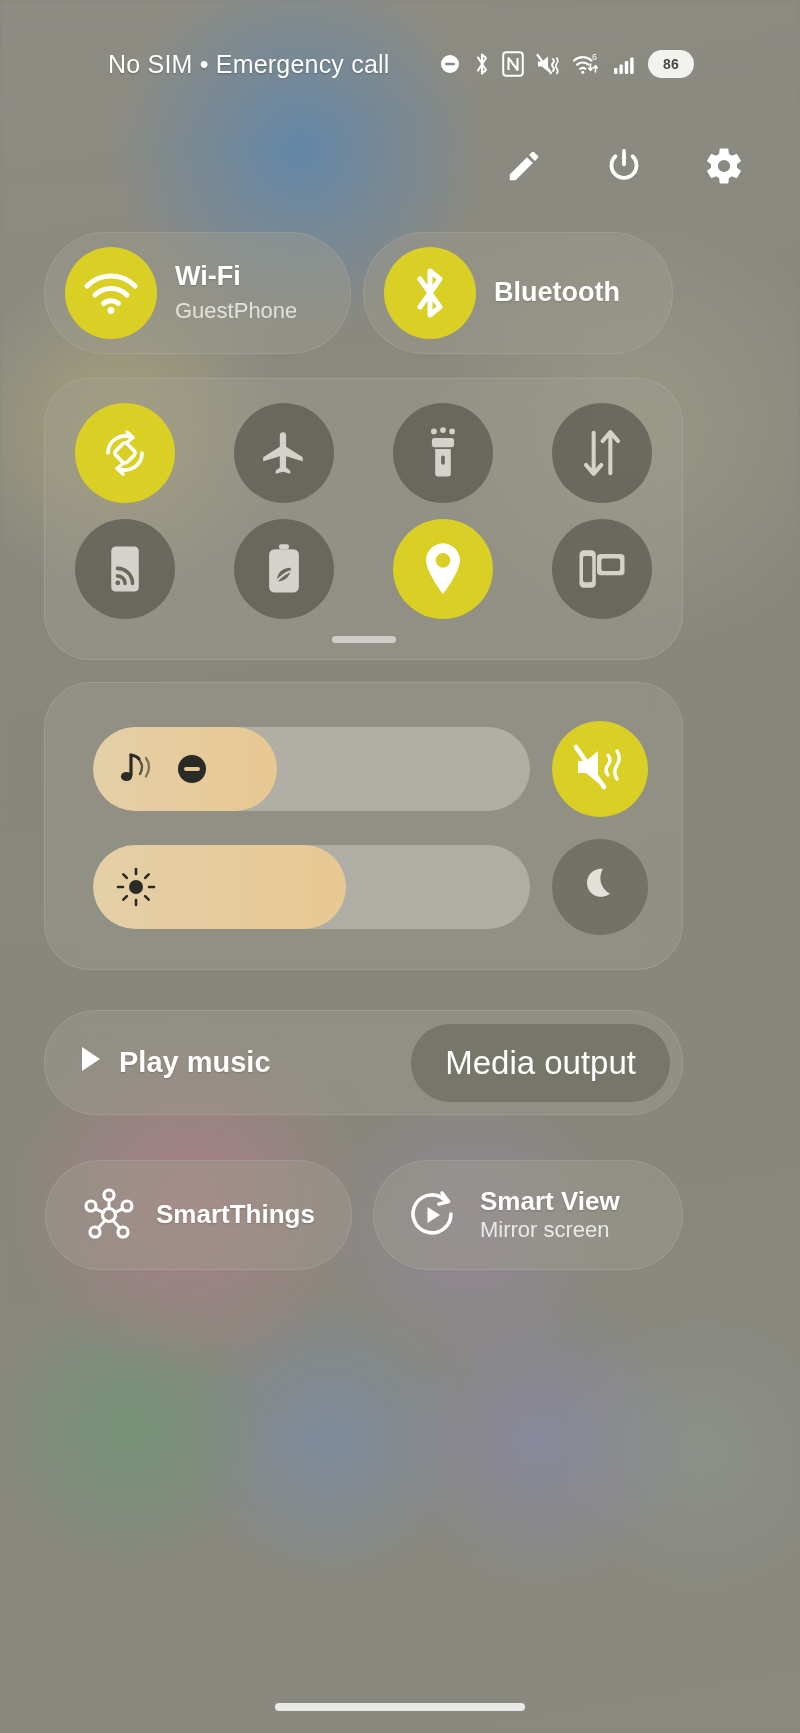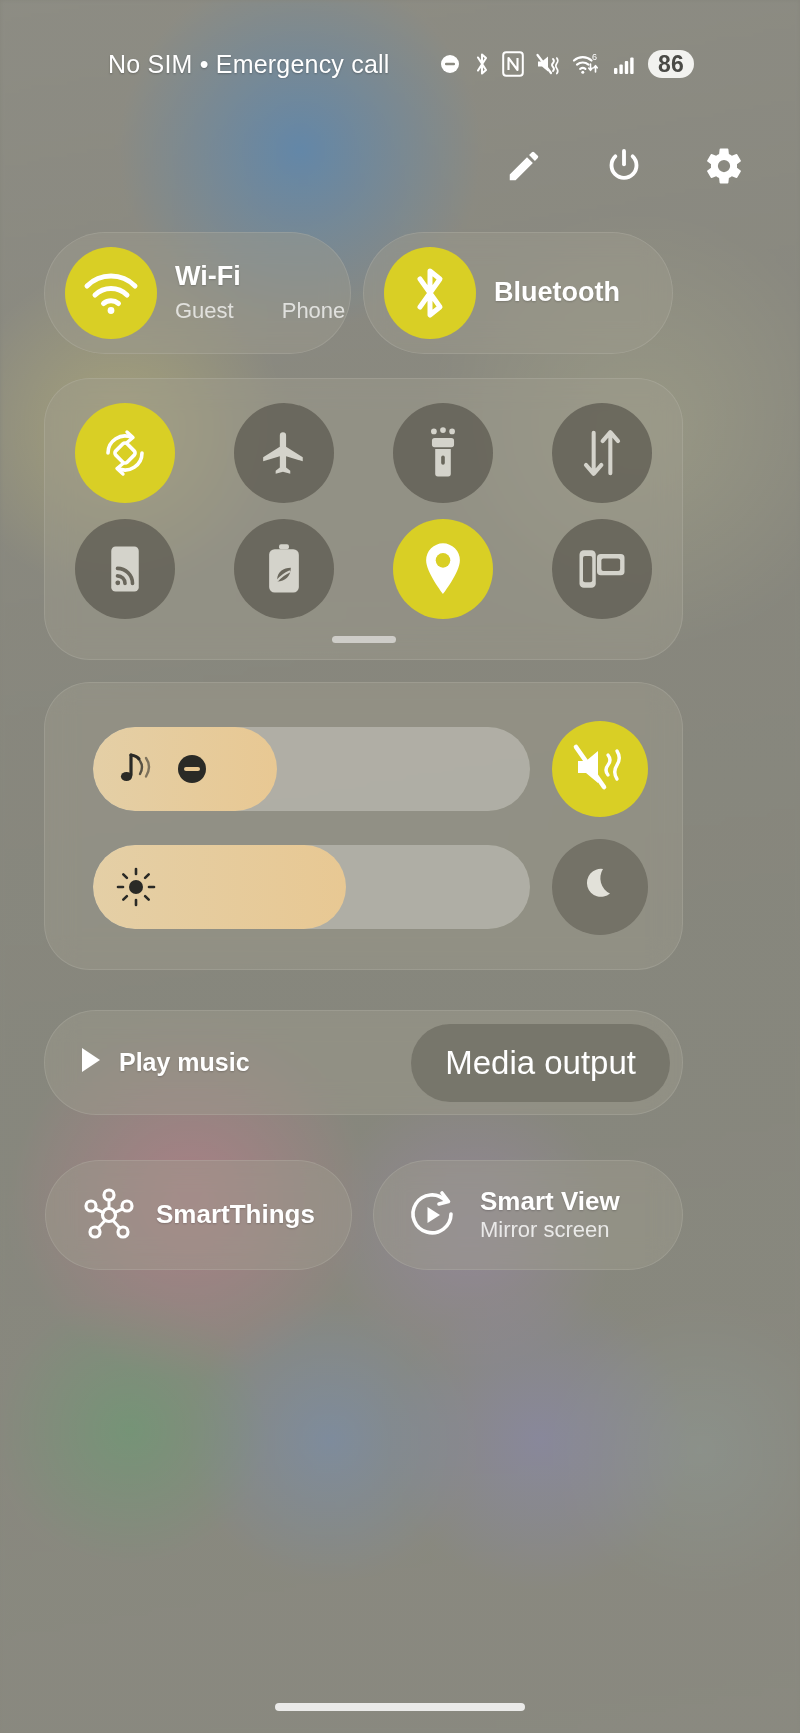--- a/index.html
+++ b/index.html
@@ -52,21 +52,21 @@
   }
   #statusicons {
     position: absolute; right: 106px; top: 50%; transform: translateY(-50%);
     display: flex; align-items: center; gap: 11px;
   }
   #statusicons svg { display: block; }
   .battery-pill {
     display: flex; align-items: center; justify-content: center;
     min-width: 46px; height: 28px; border-radius: 14px;
     background: #f2f2ef; color: #4a4a46;
-    font-size: 23px; font-weight: bold; padding: 0 8px;
+    font-size: 14px; font-weight: bold; padding: 0 8px;
     letter-spacing: .3px;
   }
 
   
   #toolbar {
     position: absolute; top: 138px; right: 46px;
     display: flex; align-items: center; gap: 40px;
   }
   .tool-btn {
     width: 60px; height: 56px;
@@ -105,21 +105,21 @@
   .big-text { margin-left: 18px; min-width: 0; }
   .big-title {
     color: #ffffff; font-size: 27px; font-weight: bold;
     line-height: 1.1; white-space: nowrap;
     text-shadow: 0 1px 2px rgba(0,0,0,.18);
   }
   .big-sub {
     margin-top: 6px;
     color: rgba(255,255,255,0.72); font-size: 22px;
     white-space: nowrap;
-    display: flex; gap: 48px;
+    display: flex; 
   }
 
   
   #grid-panel {
     top: 378px; left: 44px; width: 639px; height: 282px;
     border-radius: 46px;
   }
   #toggle-grid {
     position: absolute; top: 24px; left: 0; right: 0;
     display: grid;
@@ -185,21 +185,21 @@
 
   
   #media-panel {
     top: 1010px; left: 44px; width: 639px; height: 105px;
     border-radius: 52px;
     display: flex; align-items: center;
     padding: 0 12px 0 34px;
   }
   #play-music {
     display: flex; align-items: center; gap: 16px;
-    color: #fff; font-size: 25px; font-weight: bold;
+    color: #fff; font-size: 29px; font-weight: bold;
     text-shadow: 0 1px 2px rgba(0,0,0,.2);
   }
   #media-output {
     margin-left: auto;
     background: rgba(104,102,92,0.62);
     color: #fff; font-size: 33px;
     border-radius: 42px;
     padding: 20px 34px;
     white-space: nowrap;
   }

